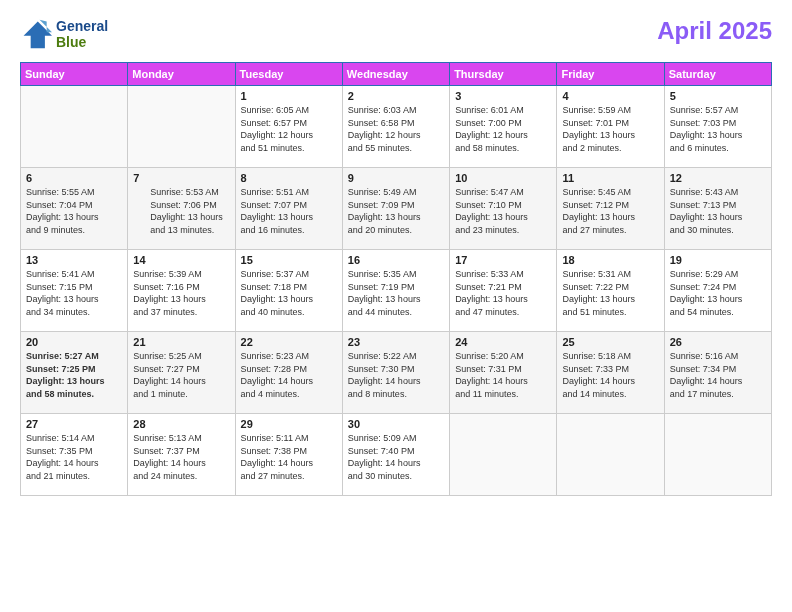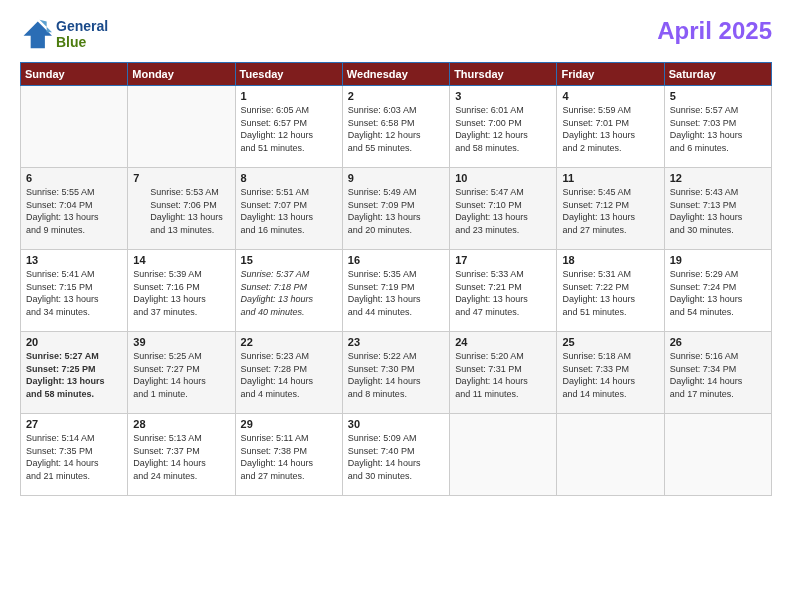--- a/index.html
+++ b/index.html
@@ -45,21 +45,21 @@
       font-size: 14px;
       color: #555;
     }
     .calendar-table {
       width: 100%;
       border-collapse: collapse;
       flex: 1;
       table-layout: fixed;
     }
     .calendar-table th {
-      background: #7f1d1d;
+      background: #d946ef;
       color: #fff;
       font-size: 11px;
       font-weight: bold;
       padding: 5px 4px;
       text-align: left;
       border: 1px solid #2a6db5;
       margin-left: 21px;
     }
     .calendar-table td {
       border: 1px solid #ccc;
@@ -221,21 +221,21 @@
           </td>
           <td>
             <div class="day-number">14</div>
             <div class="day-info" style="white-space: pre-line;">Sunrise: 5:39 AM
 Sunset: 7:16 PM
 Daylight: 13 hours
 and 37 minutes.</div>
           </td>
           <td>
             <div class="day-number">15</div>
-            <div class="day-info" style="white-space: pre-line; font-style: italic;">Sunrise: 5:37 AM
+            <div class="day-info" style="white-space: pre-line;">Sunrise: 5:37 AM
 Sunset: 7:18 PM
 Daylight: 13 hours
 and 40 minutes.</div>
           </td>
           <td>
             <div class="day-number">16</div>
             <div class="day-info" style="white-space: pre-line;">Sunrise: 5:35 AM
 Sunset: 7:19 PM
 Daylight: 13 hours
 and 44 minutes.</div>
@@ -264,21 +264,21 @@
         </tr>
         <tr class="row-alt">
           <td>
             <div class="day-number">20</div>
             <div class="day-info" style="white-space: pre-line; font-weight: bold;">Sunrise: 5:27 AM
 Sunset: 7:25 PM
 Daylight: 13 hours
 and 58 minutes.</div>
           </td>
           <td>
-            <div class="day-number">39</div>
+            <div class="day-number">21</div>
             <div class="day-info" style="white-space: pre-line;">Sunrise: 5:25 AM
 Sunset: 7:27 PM
 Daylight: 14 hours
 and 1 minute.</div>
           </td>
           <td>
             <div class="day-number">22</div>
             <div class="day-info" style="white-space: pre-line;">Sunrise: 5:23 AM
 Sunset: 7:28 PM
 Daylight: 14 hours

